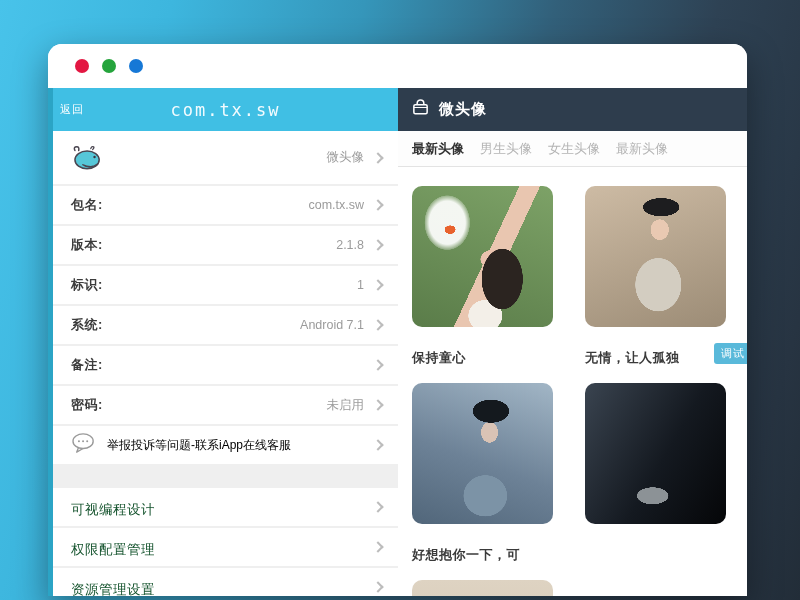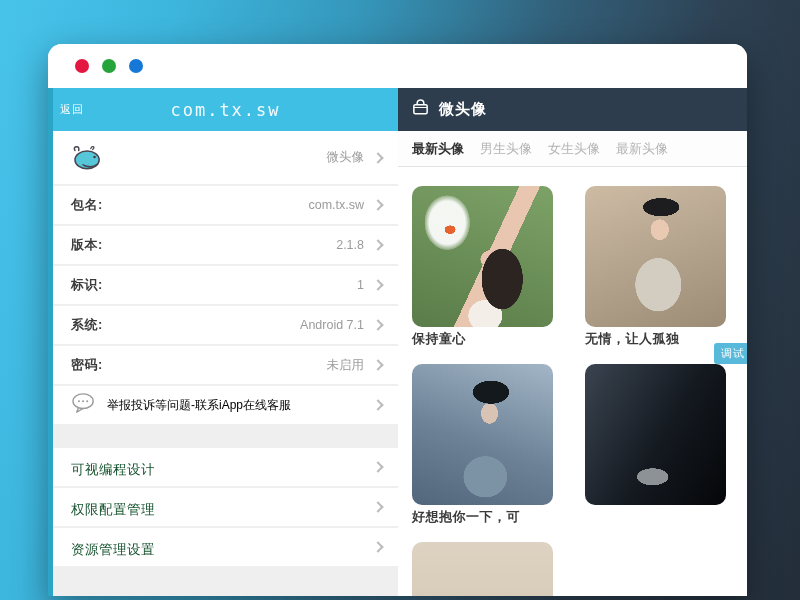--- a/index.html
+++ b/index.html
@@ -67,21 +67,21 @@
   }
   .tab { font-size:13px; color:#b3b3b3; cursor:pointer; }
   .tab-active { color:#333; font-weight:bold; }
 
   .avatar-grid {
     padding:19px 0 0 14px; display:grid; grid-template-columns:141px 141px;
     column-gap:32px; row-gap:16px;
   }
   .avatar-card { width:141px; }
   .avatar-photo { width:141px; height:141px; border-radius:10px; }
-  .avatar-caption { margin-top:3px; font-size:13px; font-weight:bold; color:#3a3a3a; letter-spacing:.5px; }
+  .avatar-caption { margin-top:22px; font-size:13px; font-weight:bold; color:#3a3a3a; letter-spacing:.5px; }
 
   
   .photo-1 { background:
     radial-gradient(ellipse 9px 7px at 27% 31%, #e8622d 0 60%, transparent 61%),
     radial-gradient(ellipse 30px 36px at 25% 26%, rgba(255,255,255,.92) 0 60%, rgba(255,255,255,.25) 75%, transparent 76%),
     radial-gradient(ellipse 34px 50px at 64% 66%, #2b2420 0 60%, transparent 61%),
     radial-gradient(ellipse 22px 16px at 58% 52%, #eac3ae 0 60%, transparent 61%),
     radial-gradient(ellipse 28px 26px at 52% 92%, #f3efe8 0 60%, transparent 61%),
     linear-gradient(115deg, transparent 52%, #e9c6b0 52% 62%, transparent 62%),
     linear-gradient(20deg, #5a7c49, #7da267); }
@@ -166,20 +166,25 @@
           <span class="row-label">标识:</span>
           <span class="row-value">1</span>
           <span class="chev"></span>
         </div>
         <div class="row">
           <span class="row-label">系统:</span>
           <span class="row-value">Android 7.1</span>
           <span class="chev"></span>
         </div>
         <div class="row">
+          <span class="row-label">备注:</span>
+          <span class="row-value"></span>
+          <span class="chev"></span>
+        </div>
+        <div class="row">
           <span class="row-label">密码:</span>
           <span class="row-value">未启用</span>
           <span class="chev"></span>
         </div>
 
         <div class="row">
           <span class="bubble-icon">
             <svg width="26" height="22" viewBox="0 0 28 24">
               <ellipse cx="13" cy="10" rx="11" ry="8" fill="none" stroke="#9a9a9a" stroke-width="1.5"></ellipse>
               <path d="M8 17 l-2 5 l7 -4" fill="none" stroke="#9a9a9a" stroke-width="1.5" stroke-linejoin="round"></path>

